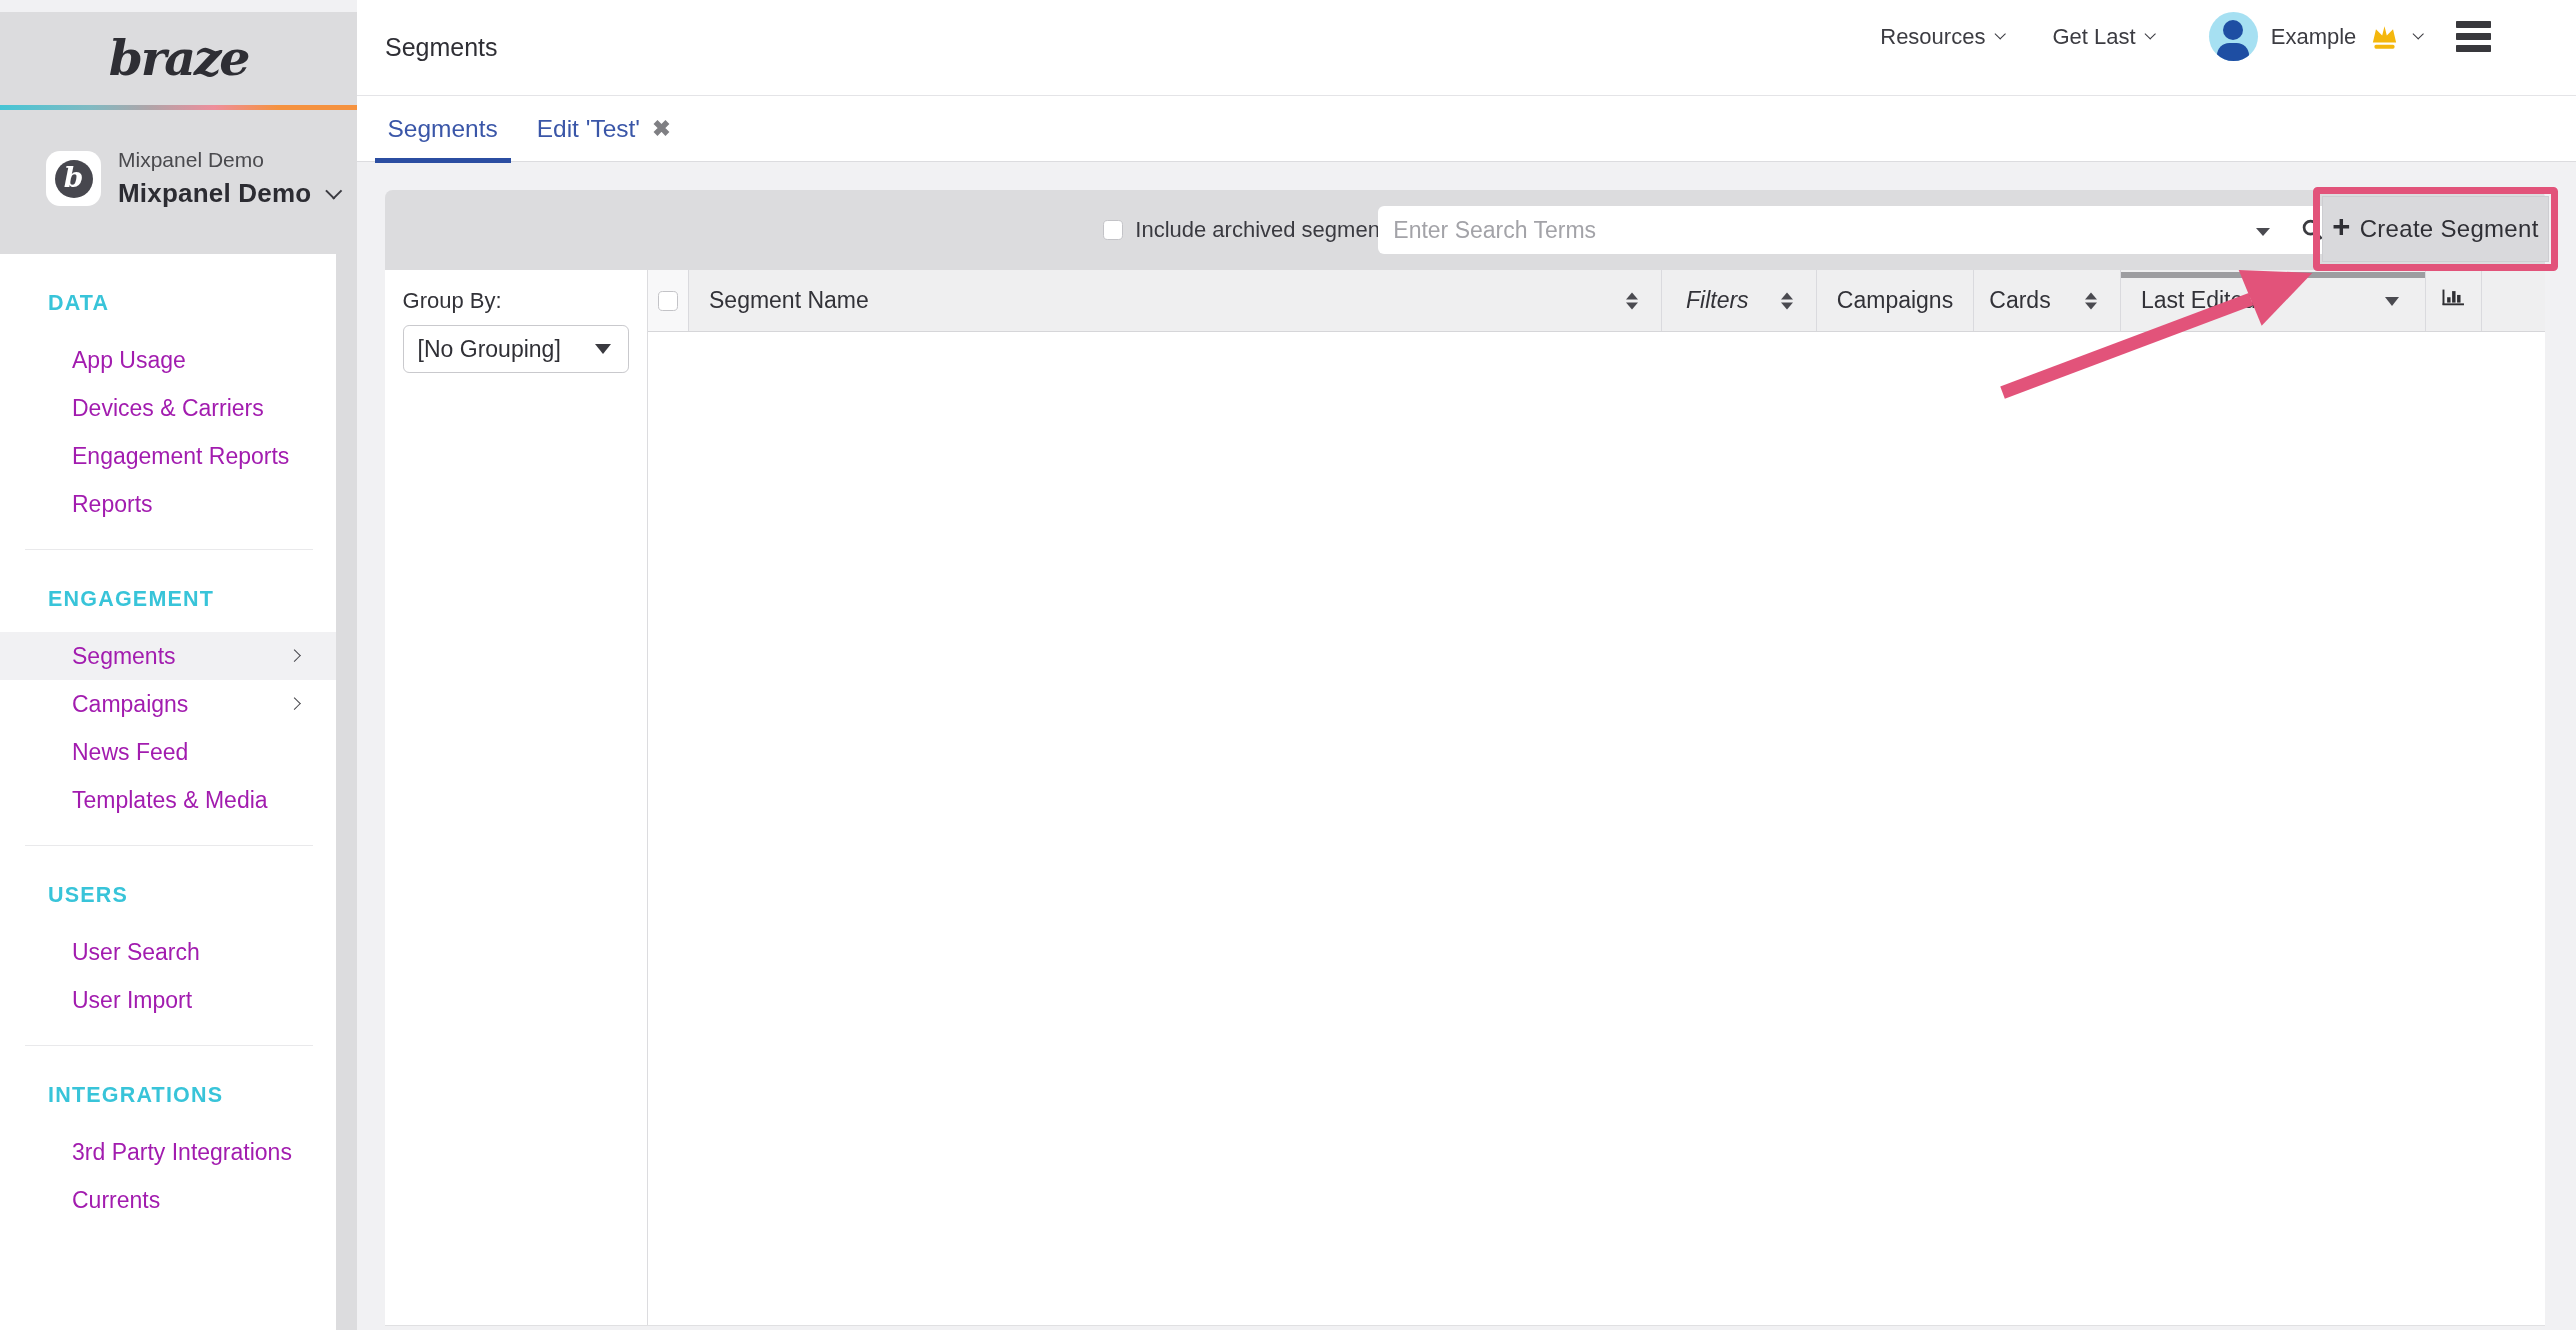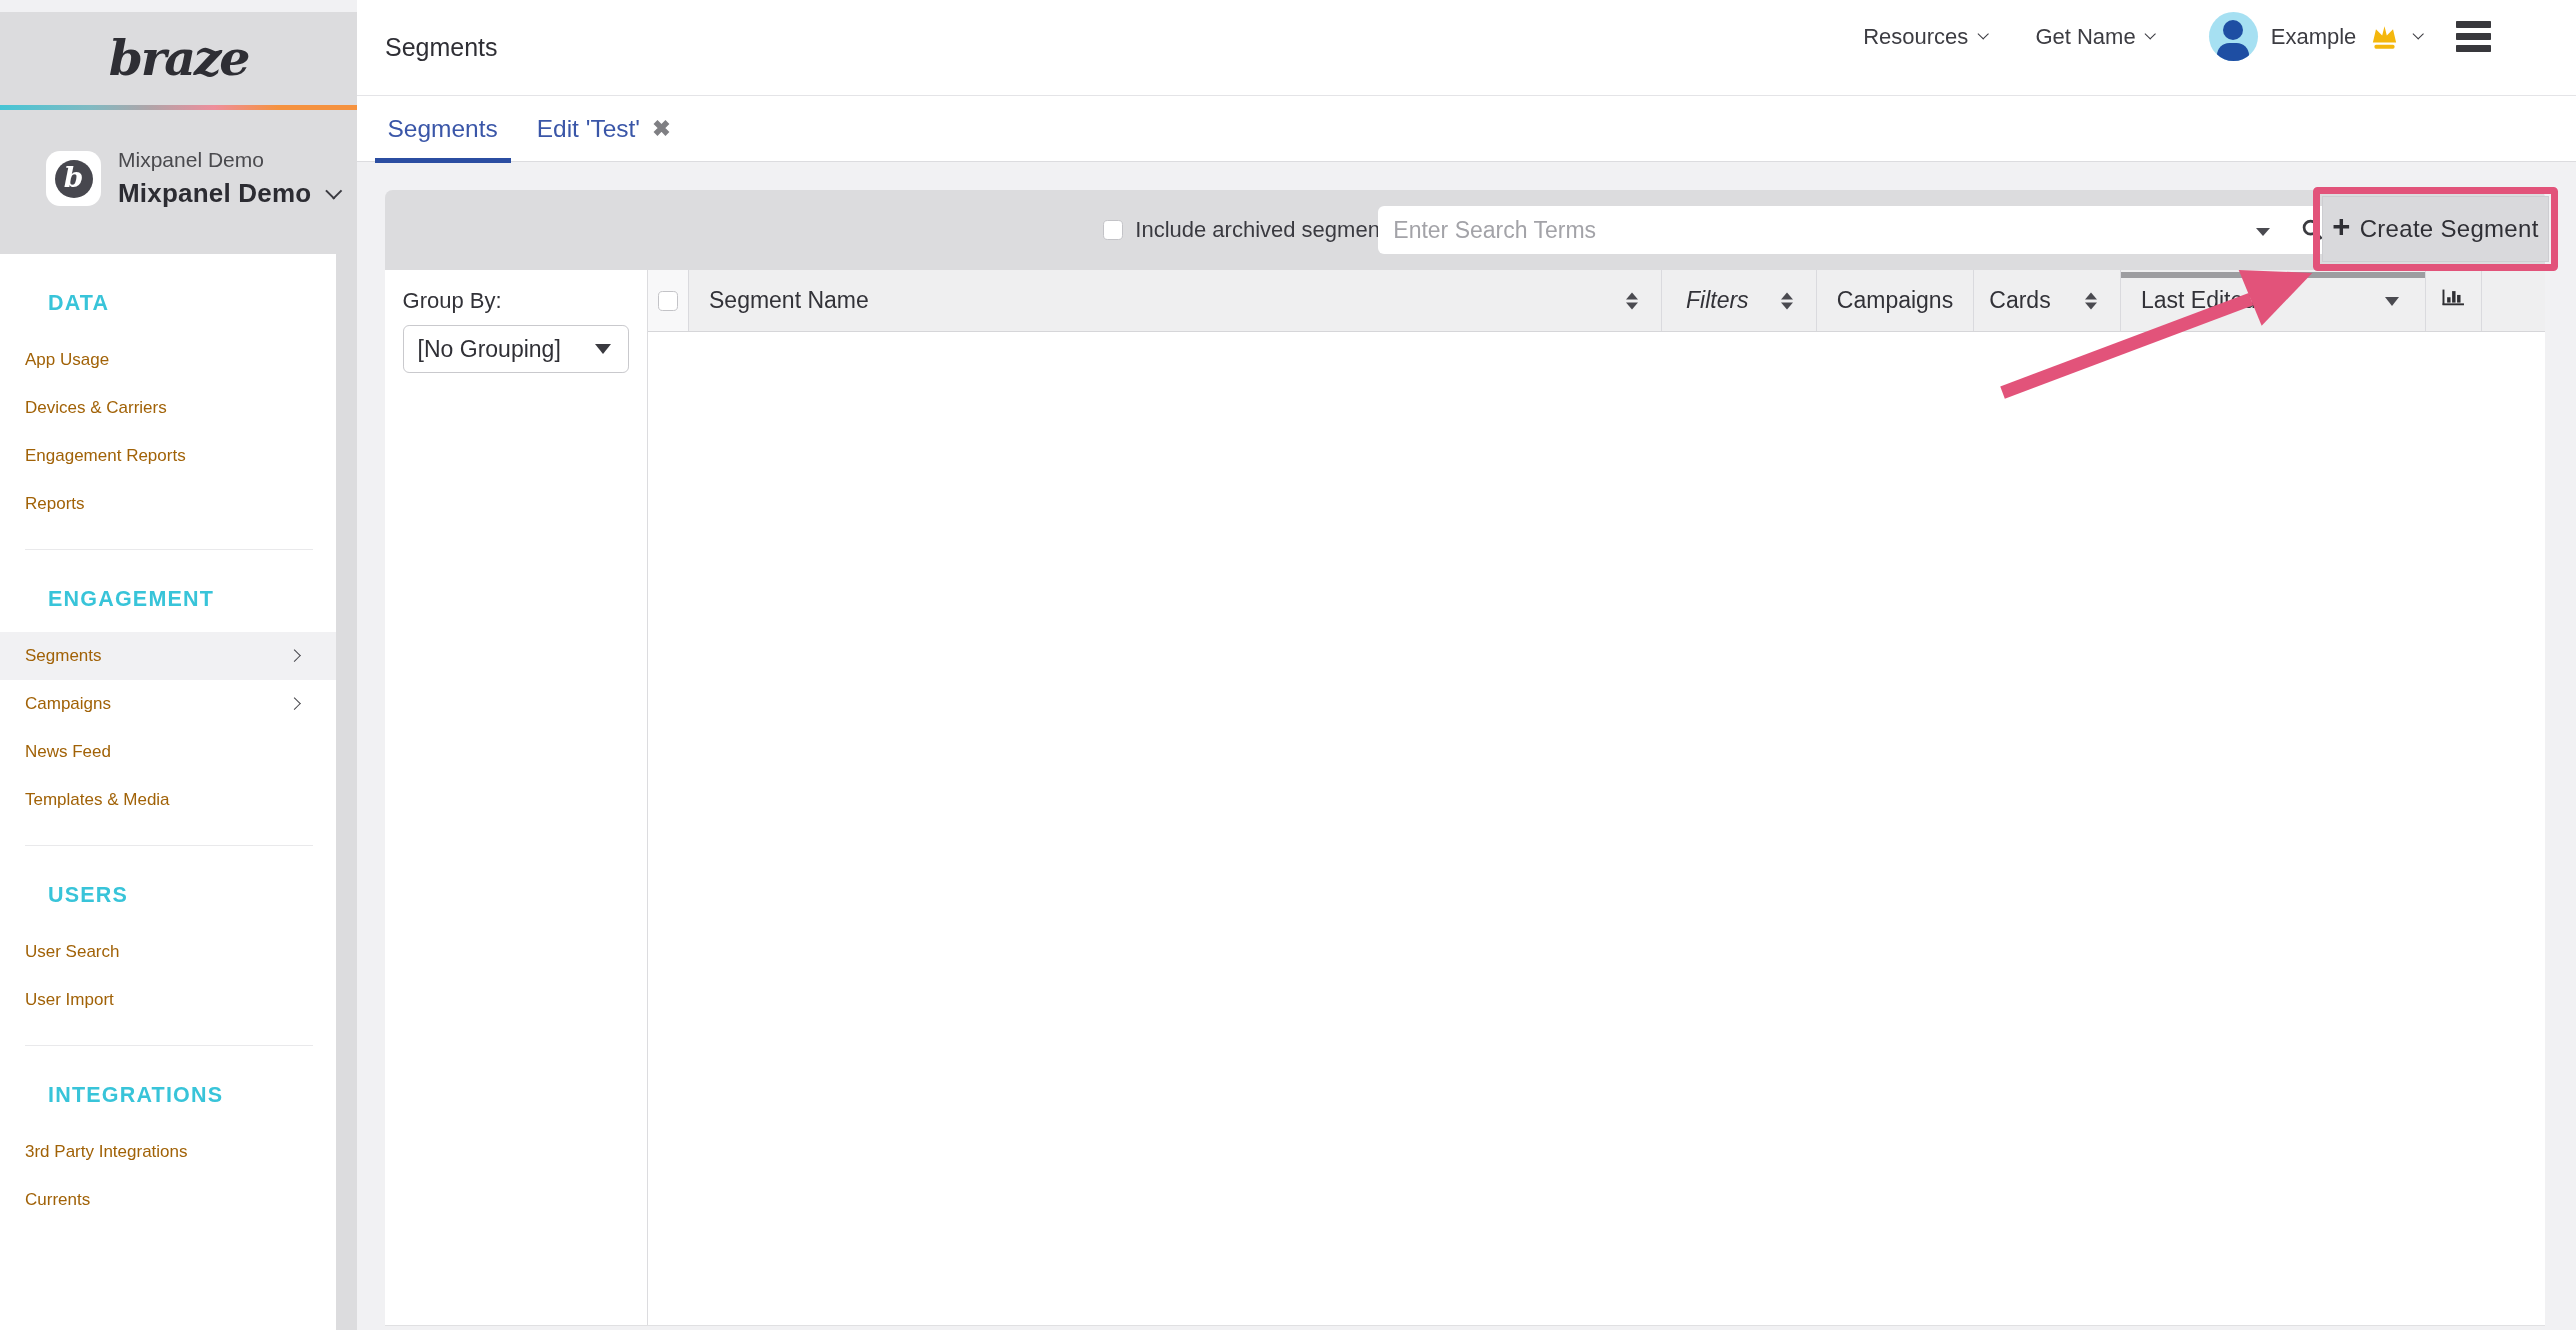--- a/index.html
+++ b/index.html
@@ -18,21 +18,21 @@
   .ws-circle { width:38px; height:38px; background:#47474e; border-radius:50%; color:#fff; display:flex; align-items:center; justify-content:center; font-family:"DejaVu Serif", serif; font-style:italic; font-weight:700; font-size:28px; padding-bottom:3.1px; }
   .ws-texts { margin-left:17px; }
   .ws-small { font-size:21px; color:#4a4a4e; margin-bottom:6.1px; }
   .ws-bold-row { display:flex; align-items:center; }
   .ws-bold { font-size:26px; font-weight:700; color:#2c2c32; letter-spacing:0.2px; }
   .chev-down { width:11.5px; height:11.5px; border-right:2.3px solid #3a3a40; border-bottom:2.3px solid #3a3a40; transform:rotate(45deg); margin-left:17px; margin-top:-6.1px; }
 
   .nav { position:relative; width:336px; }
   .nav-section { padding-top:28px; }
   .nav-title { height:43px; line-height:43px; padding-left:48px; font-size:21.5px; font-weight:700; letter-spacing:1.2px; color:#38c4d9; margin-bottom:10.7px; }
-  .nav-item { position:relative; height:48px; line-height:48px; padding-left:25px; font-size:17px; color:#a16207; cursor:pointer; }
+  .nav-item { position:relative; height:48px; line-height:48px; padding-left:72px; font-size:23px; color:#a21caf; cursor:pointer; }
   .nav-item.selected { background:#f1f1f3; }
   .item-chev { position:absolute; right:37px; top:19px; width:9.2px; height:9.2px; border-right:1.9px solid #45454b; border-bottom:1.9px solid #45454b; transform:rotate(-45deg); }
   .nav-divider { height:0.8px; background:#e9e9eb; margin:21.5px 23px 0 24.5px; }
 
   
   .main { position:absolute; left:357px; top:0; width:2220px; height:1331px; }
   .topbar { position:relative; height:96px; background:#fff; border-bottom:1.5px solid #e4e4e7; display:flex; align-items:center; }
   .page-title { margin-left:28px; font-size:25px; color:#2f2f35; font-weight:400; }
   .topbar-right { position:absolute; right:86px; top:0; height:73px; display:flex; align-items:center; font-size:22px; color:#3c3c42; }
   .menu-link { display:flex; align-items:center; cursor:pointer; }
@@ -162,21 +162,21 @@
 <div class="main">
 
   <header class="topbar">
     <h1 class="page-title">Segments</h1>
     <div class="topbar-right">
       <div class="menu-link">
         <span>Resources</span>
         <span class="sm-caret"></span>
       </div>
       <div class="menu-link" style="margin-left:48px;">
-        <span>Get Name</span>
+        <span>Get Last</span>
         <span class="sm-caret"></span>
       </div>
       <div class="avatar">
         <div class="head"></div>
         <div class="body"></div>
       </div>
       <span class="user-name">Example</span>
       <span class="crown">
         <svg width="31" height="28" viewBox="0 0 40 36">
           <path d="M5 25 L9 8 L17 16 L20 4 L23 16 L31 8 L35 25 Z" fill="#f4b70d"></path>

